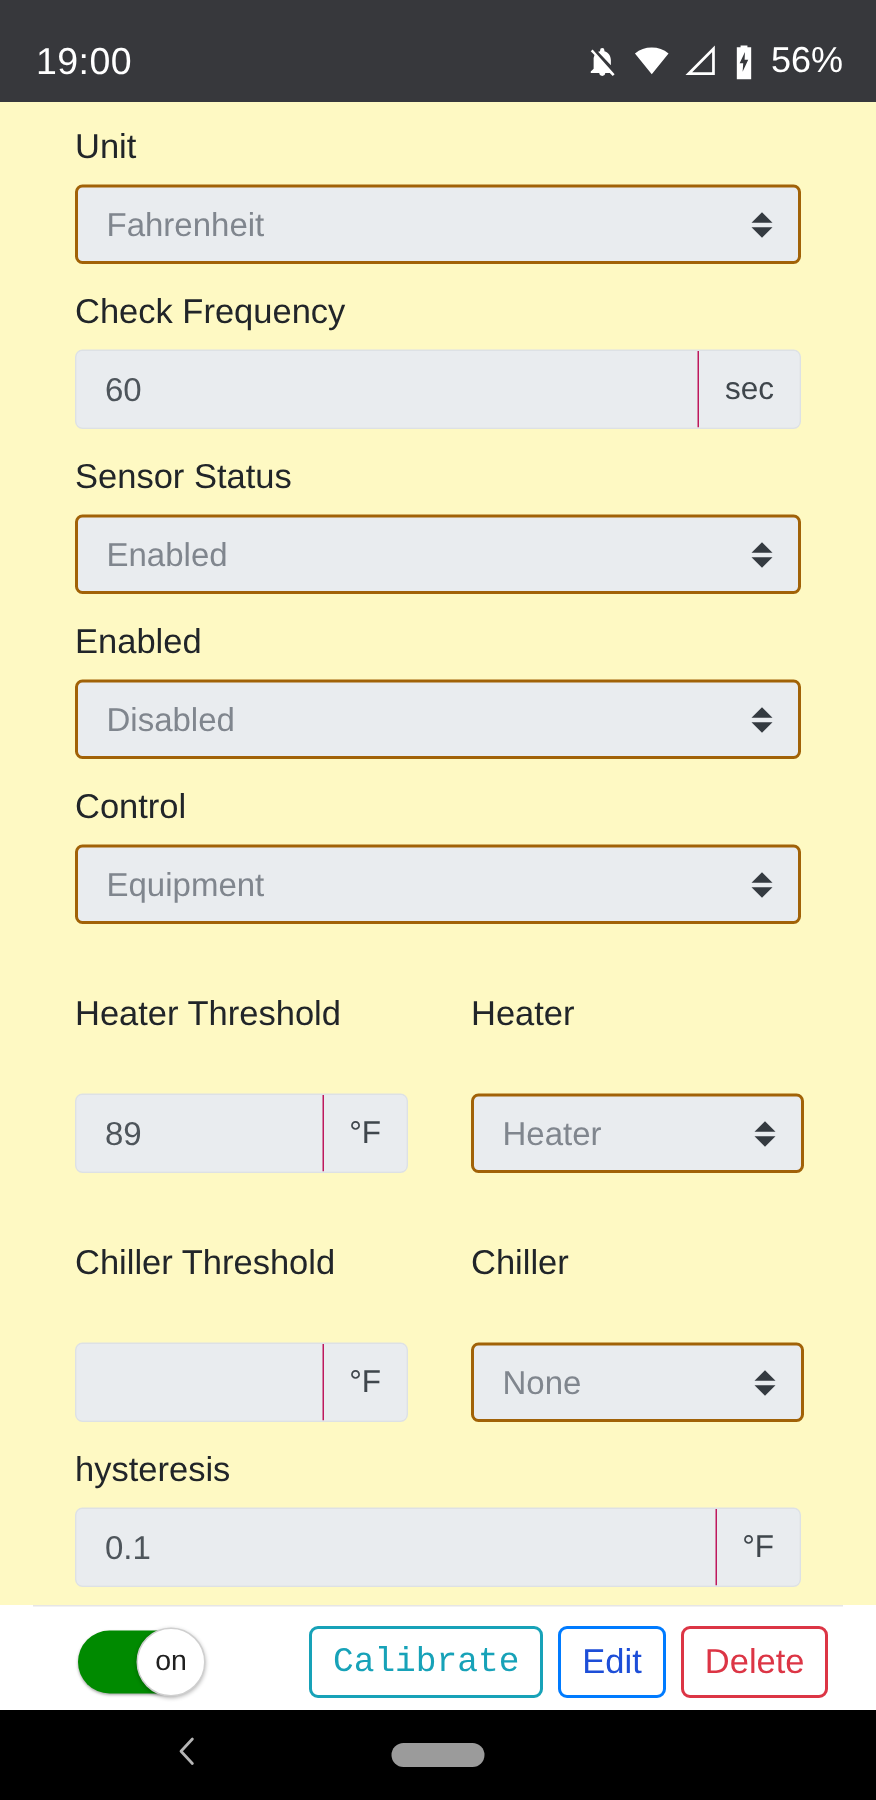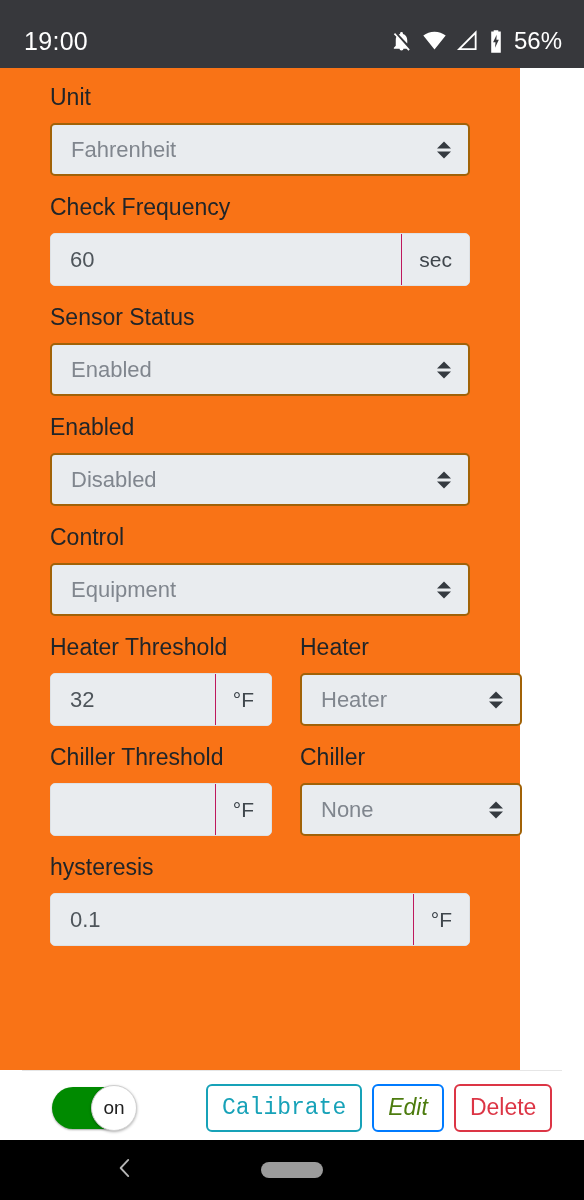--- a/index.html
+++ b/index.html
@@ -45,23 +45,23 @@
   .battery-pct {
     color: #ffffff;
     font-size: 24px;
     margin-left: 1px;
   }
 
   
   .form-area {
     position: absolute;
     top: 68px; left: 0;
-    width: 520px;
+    width: 584px;
     height: 1002px;
-    background: #f97316;
+    background: #fef9c3;
     padding: 14px 50px 0 50px;
   }
 
   .field-label {
     font-size: 23px;
     color: #212529;
     line-height: 30px;
     padding-bottom: 11px;
     padding-top: 16px;
     white-space: nowrap;
@@ -134,21 +134,22 @@
     display: flex;
     align-items: center;
     justify-content: center;
     padding: 0 17px;
     font-size: 21px;
     color: #3f464c;
   }
 
   .two-col {
     display: flex;
-    gap: 28px;
+    gap: 42px;
+    margin-top: 28px;
   }
   .col-left { width: 222px; flex: 0 0 222px; }
   .col-right { width: 222px; flex: 0 0 222px; }
 
   
   .divider {
     position: absolute;
     left: 22px;
     top: 1070px;
     width: 540px;
@@ -202,21 +203,21 @@
     border: 2px solid;
     display: flex;
     align-items: center;
     justify-content: center;
     padding: 0 14px;
     font-size: 23px;
     white-space: nowrap;
     margin-right: 10px;
   }
   .btn-calibrate { border-color: #17a2b8; color: #17a2b8; font-family: Liberation Mono, monospace; }
-  .btn-edit      { border-color: #007bff; color: #4d7c0f; font-style: italic; }
+  .btn-edit      { border-color: #007bff; color: #1d4ed8; }
   .btn-delete    { border-color: #dc3545; color: #dc3545; }
 
   
   .nav-bar {
     position: absolute;
     left: 0;
     top: 1140px;
     width: 584px;
     height: 60px;
     background: #000000;
@@ -321,21 +322,21 @@
       <div class="col-left">
         <div class="field-label">Heater Threshold</div>
       </div>
       <div class="col-right">
         <div class="field-label">Heater</div>
       </div>
     </div>
     <div class="two-col">
       <div class="col-left">
         <div class="input-group">
-          <div class="input-field">32</div>
+          <div class="input-field">89</div>
           <div class="input-suffix">°F</div>
         </div>
       </div>
       <div class="col-right">
         <div class="select-box">
           <span class="select-text">Heater</span>
           <span class="select-arrows">
             <span class="arrow-up"></span>
               <span class="arrow-down"></span>
           </span>

